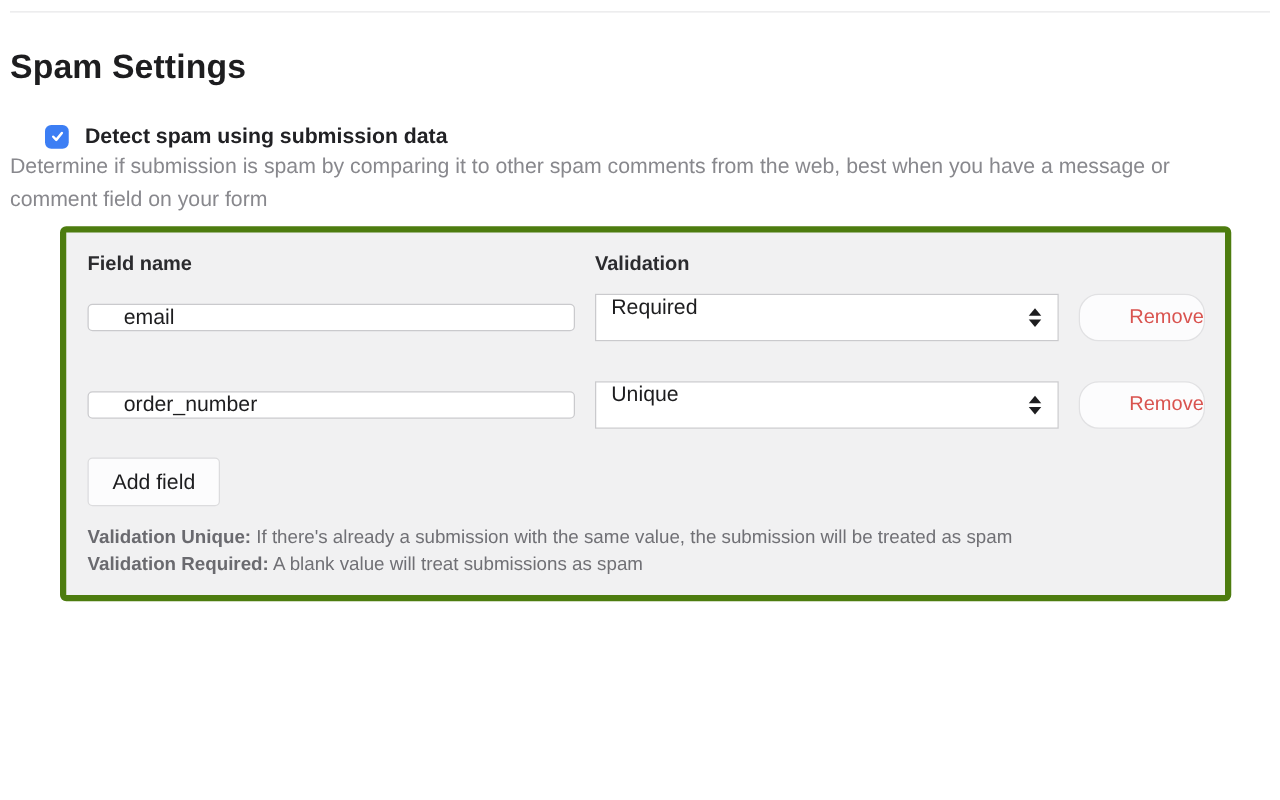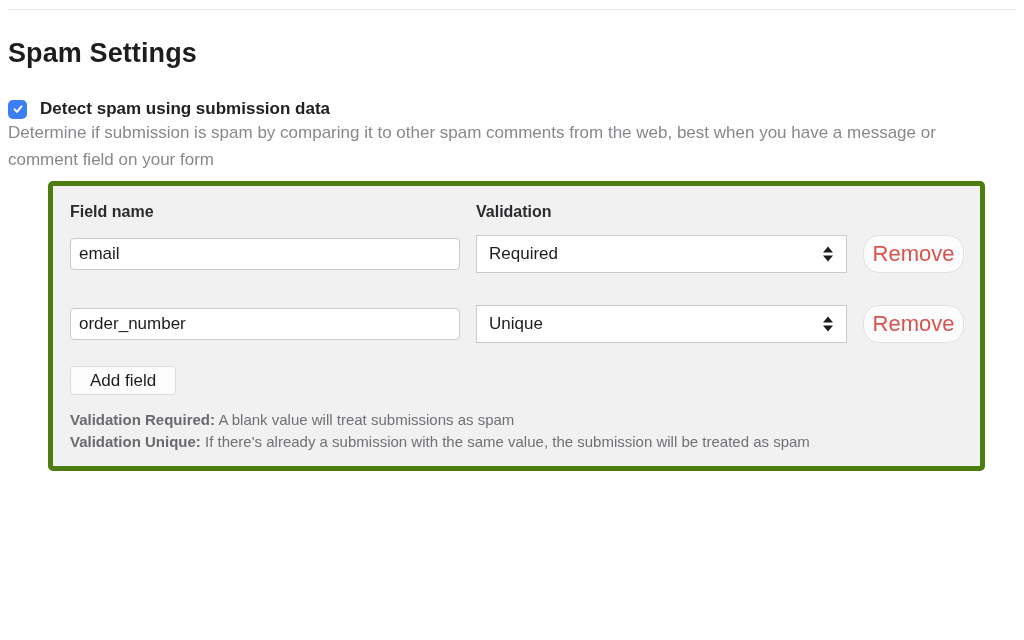--- a/index.html
+++ b/index.html
@@ -19,20 +19,21 @@
     margin-top: 28px;
     font-size: 27px;
     font-weight: bold;
     color: #1d1d1f;
     letter-spacing: 0.1px;
   }
   .option-row {
     display: flex;
     align-items: center;
     gap: 13px;
+    margin-left: 28px;
   }
   .option-row.first  { margin-top: 30px; }
   .option-row.second { margin-top: 54px; }
   .option-row.third  { margin-top: 46px; }
   .checkbox {
     width: 19px;
     height: 19px;
     border-radius: 5px;
     flex: 0 0 auto;
     display: flex;
@@ -68,38 +69,37 @@
   }
   .panel-headers { margin-bottom: 14px; }
   .col-header {
     font-size: 16px;
     font-weight: bold;
     color: #2b2b2e;
   }
   .field-row { margin-bottom: 32px; }
   .field-row.last { margin-bottom: 23px; }
   .text-input {
-    height: 32px;
+    height: 22px;
     width: 100%;
     background: #ffffff;
     border: 1px solid #cacacd;
     border-radius: 4px;
-    padding: 0 8px;
+    padding: 0 28px;
     font-size: 17px;
     font-family: inherit;
     color: #1d1d1f;
   }
   .select {
     position: relative;
     height: 38px;
     background: #ffffff;
     border: 1px solid #cacacd;
     border-radius: 0;
     display: flex;
-    align-items: center;
     padding: 0 34px 0 12px;
     font-size: 17px;
     color: #1d1d1f;
     cursor: pointer;
   }
   .select-caret {
     position: absolute;
     right: 13px;
     top: 50%;
     transform: translateY(-50%);
@@ -118,28 +118,29 @@
     border-left: 5px solid transparent;
     border-right: 5px solid transparent;
     border-top: 6px solid #1d1d1f;
   }
   .remove-button {
     height: 38px;
     width: 101px;
     background: #fcfcfd;
     border: 1px solid #e1e1e3;
     border-radius: 16px;
-    font-size: 22px;
+    font-size: 16px;
     font-family: inherit;
     color: #d9534f;
     cursor: pointer;
+    text-align: right;
   }
   .add-field-button {
     margin-top: 0;
-    height: 29px;
+    height: 39px;
     padding: 0 19px;
     background: #fcfcfd;
     border: 1px solid #dcdcde;
     border-radius: 4px;
     font-size: 17px;
     font-family: inherit;
     color: #1d1d1f;
     cursor: pointer;
   }
   .panel-help {
@@ -203,24 +204,24 @@
             <span class="down"></span>
         </span>
       </div>
       <button class="remove-button">Remove</button>
     </div>
 
     <button class="add-field-button">Add field</button>
 
     <div class="panel-help">
       <div>
+        <strong>Validation Unique:</strong>
+        <span>If there's already a submission with the same value, the submission will be treated as spam</span>
+      </div>
+      <div>
         <strong>Validation Required:</strong>
         <span>A blank value will treat submissions as spam</span>
       </div>
-      <div>
-        <strong>Validation Unique:</strong>
-        <span>If there's already a submission with the same value, the submission will be treated as spam</span>
-      </div>
     </div>
 
   </div>
 
 </div>
 
 </body></html>

